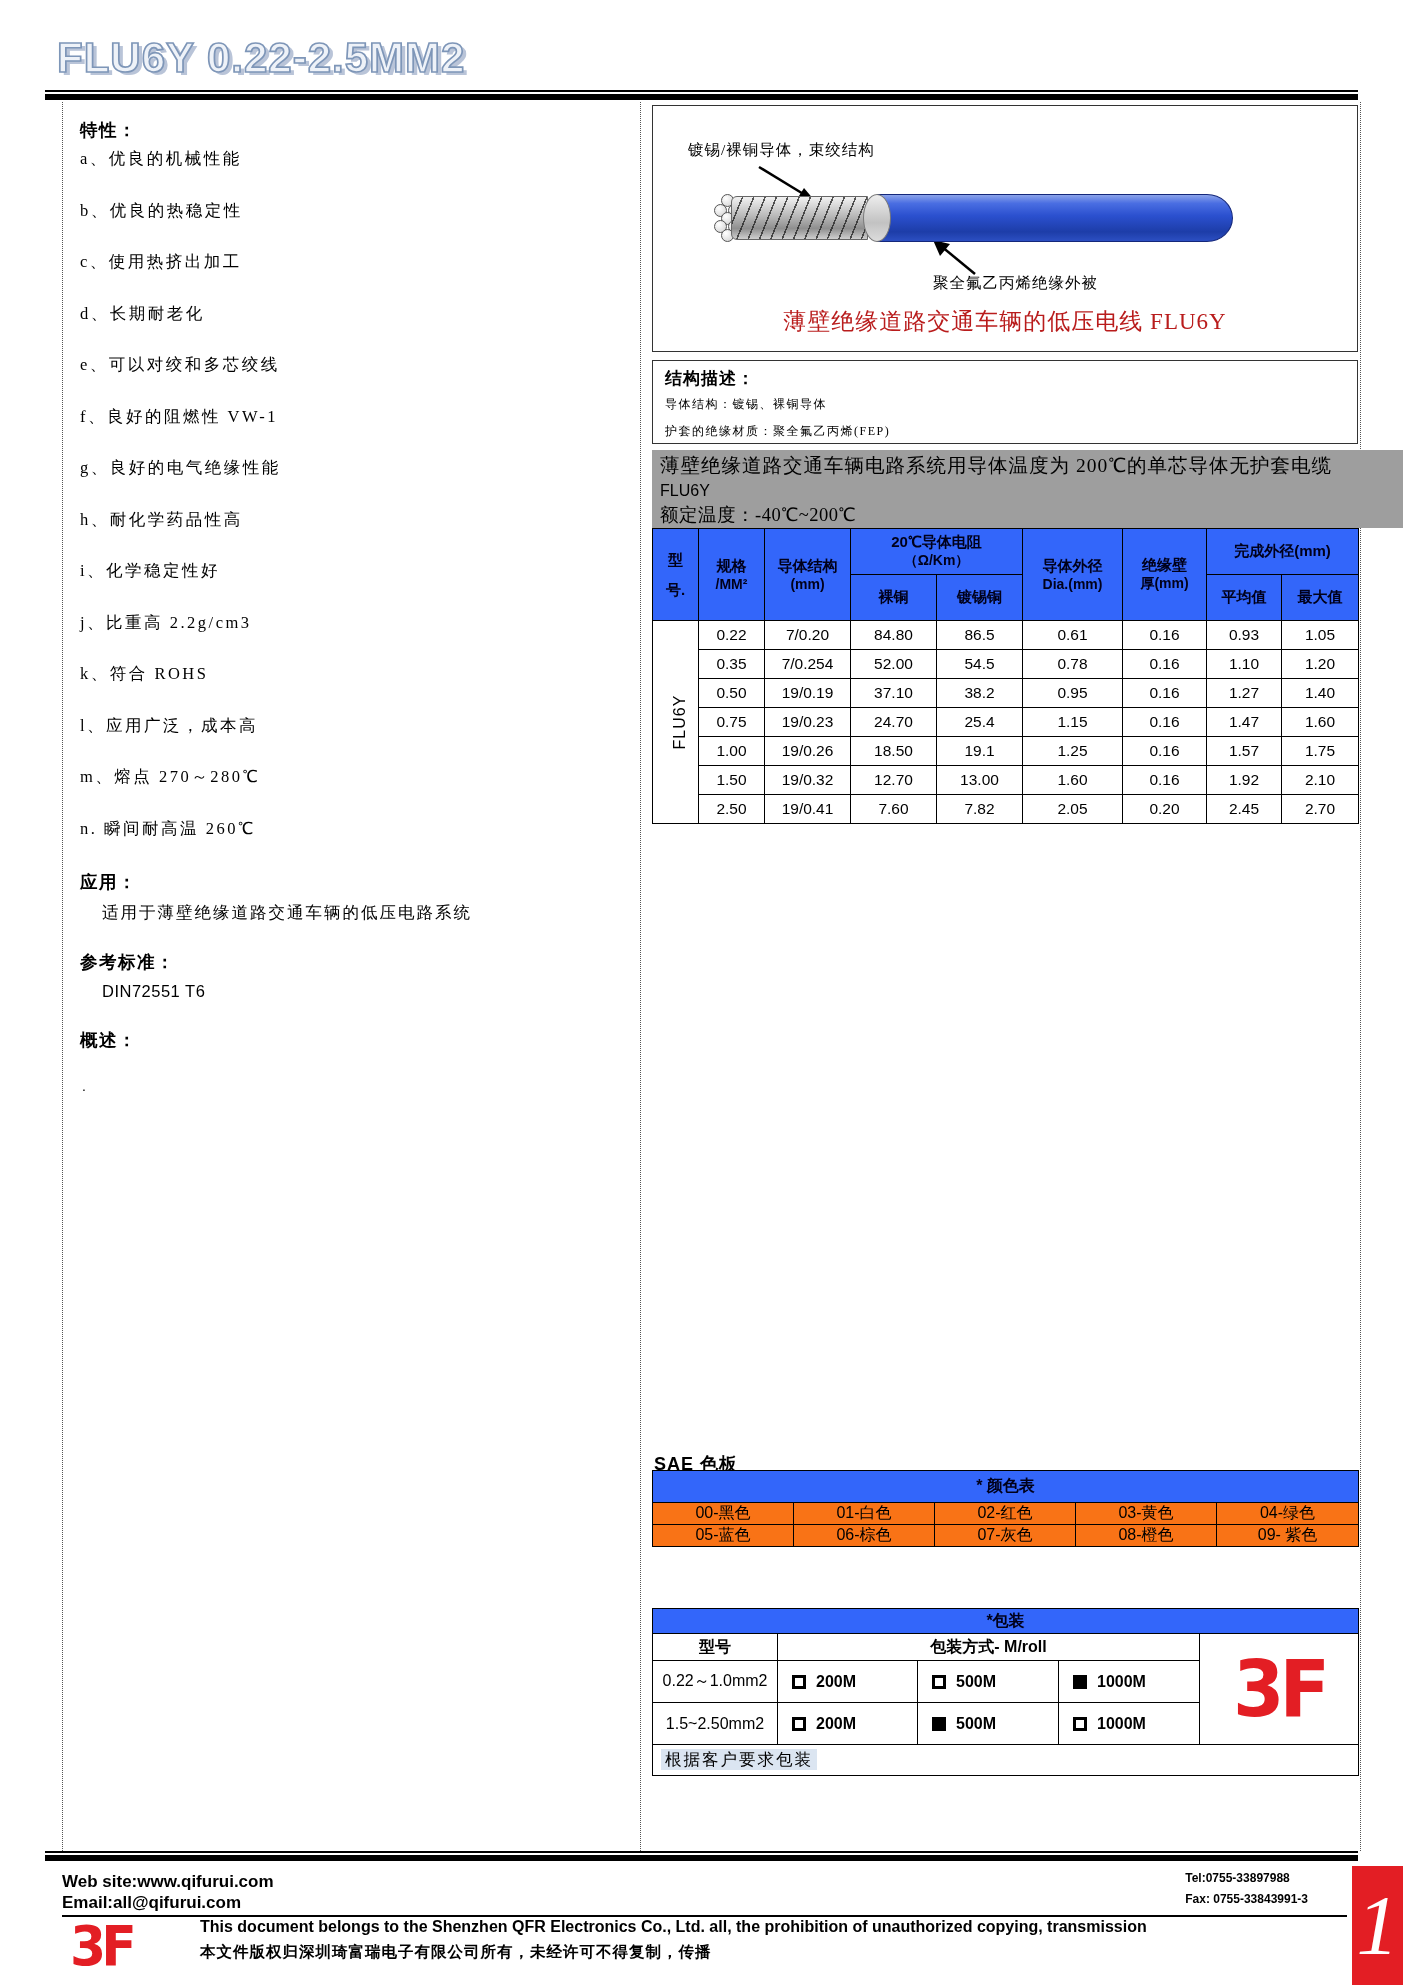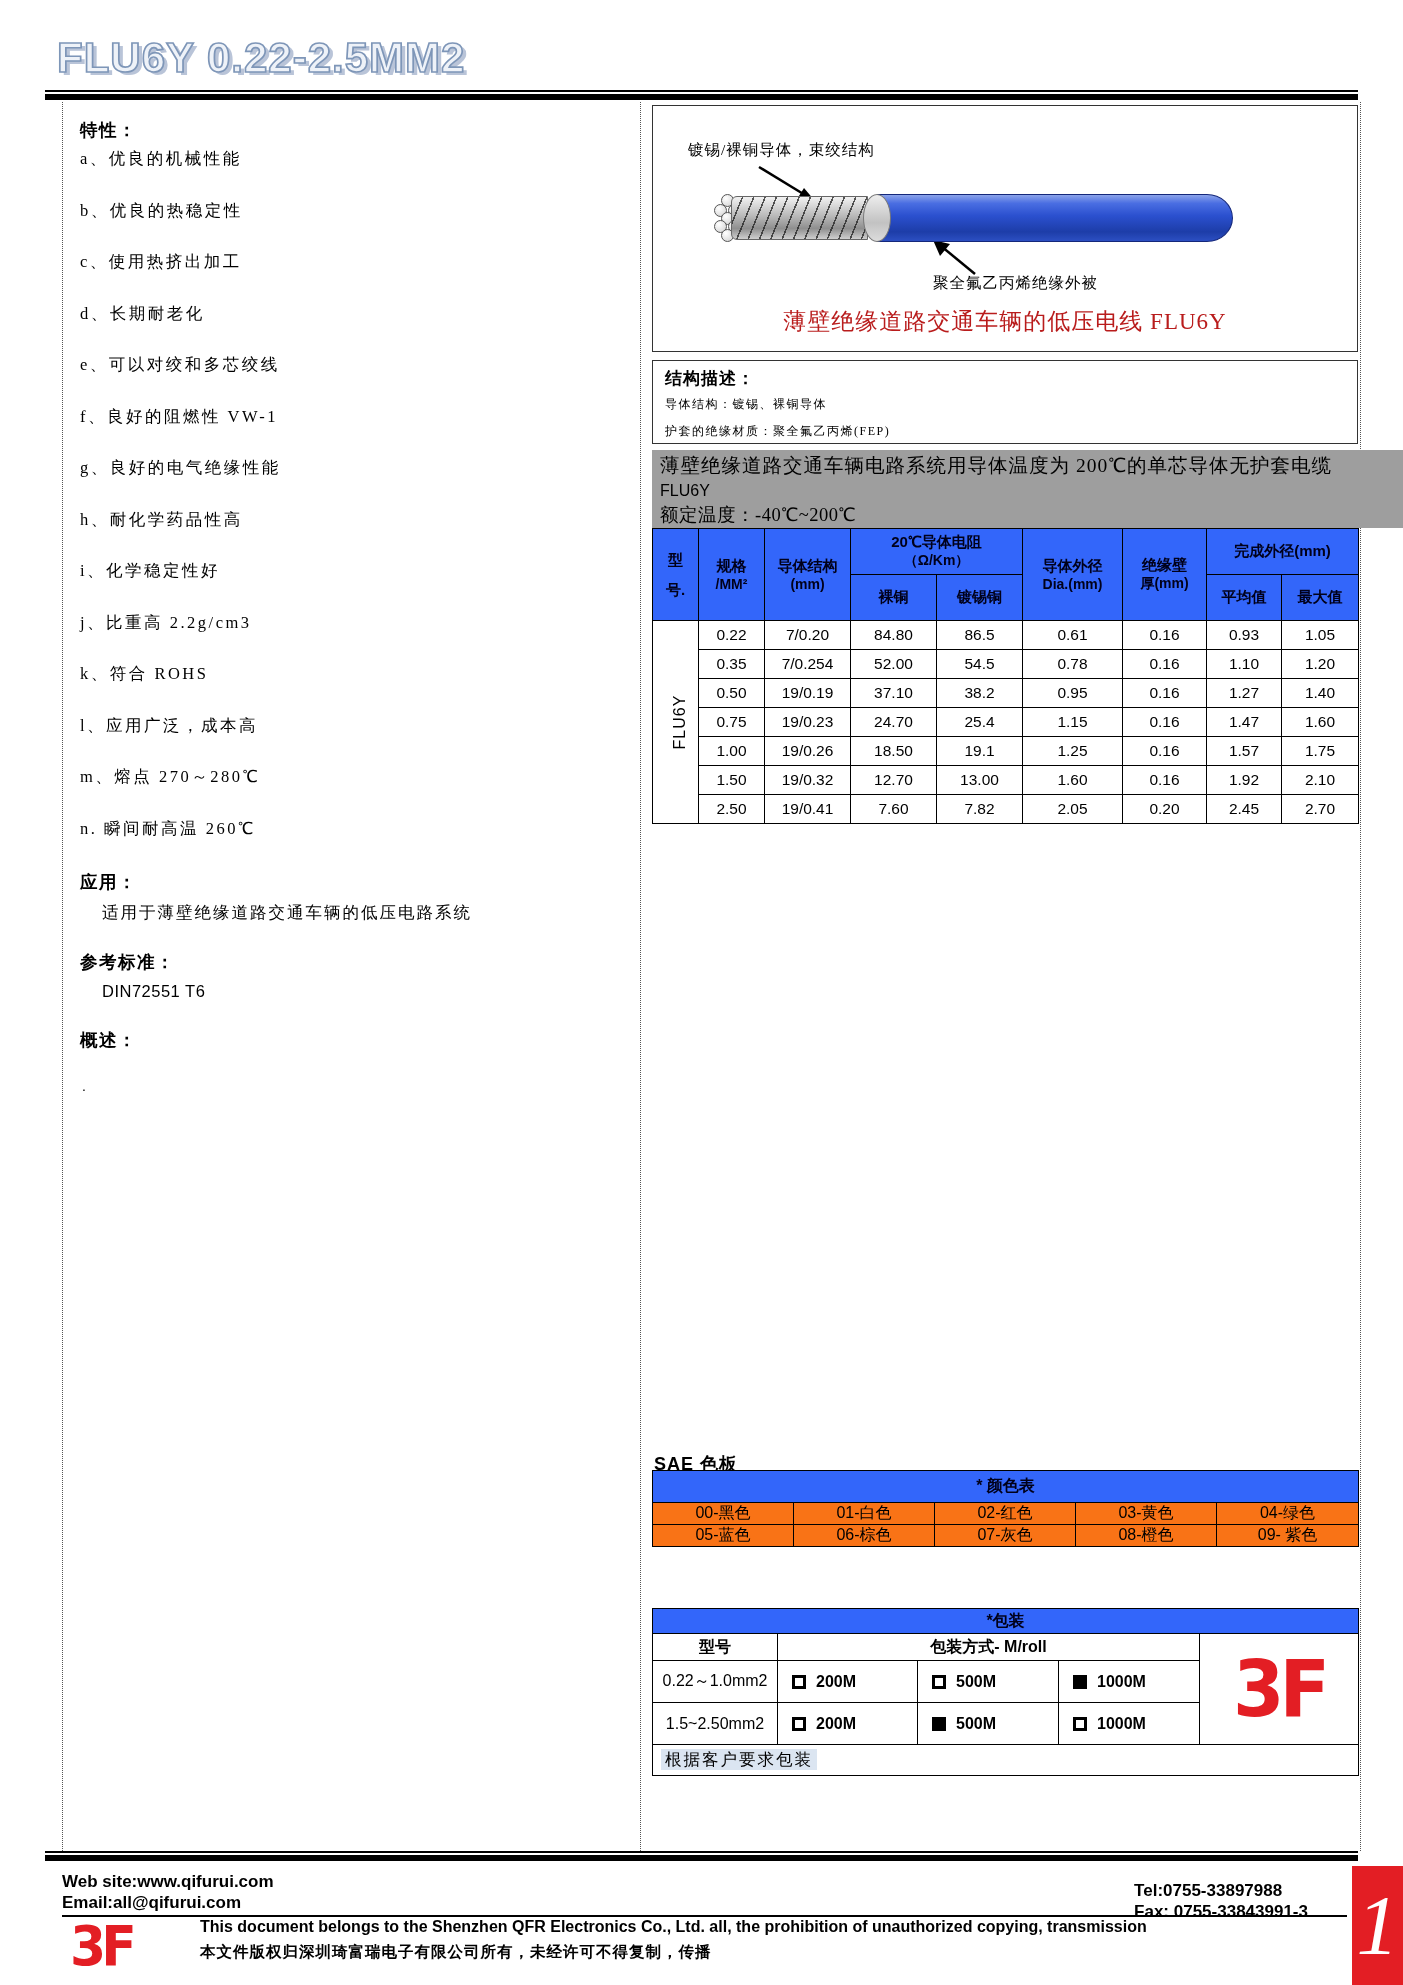--- a/index.html
+++ b/index.html
@@ -110,21 +110,21 @@
 
   
   .ft { position:absolute; font-weight:700; font-size:17px; font-family:"Liberation Sans", sans-serif; }
   .ft-web { left:62px; top:1872px; }
   .ft-email { left:62px; top:1893px; }
   .ft-underline { position:absolute; left:62px; top:1915px; width:1285px; height:2px; background:#000; }
   .ft-logo { position:absolute; left:70px; top:1916px; }
   .ft-logo .brand-3f { font-size:52px; }
   .ft-en { left:200px; top:1918px; font-size:16px; }
   .ft-zh { left:200px; top:1942px; font-size:15.5px; letter-spacing:1px; }
-  .ft-telfax { position:absolute; right:95px; top:1868px; text-align:left; font-weight:700; font-size:17px; line-height:21px;margin-top:12px; }
+  .ft-telfax { position:absolute; right:95px; top:1868px; text-align:left; font-weight:700; font-size:12px; line-height:21px; }
   .page-num-box { position:absolute; left:1352px; top:1866px; width:51px; height:119px; background:#e31e24;
     display:flex; align-items:center; justify-content:center; }
   .page-num-box span { color:#fff; font-family:"Liberation Serif", serif; font-style:italic; font-size:84px; }
 </style>
 </head>
 <body>
 
 <div class="page">
 
   <div class="hdr-title hdr-left">FLU6Y 0.22-2.5MM2</div>

